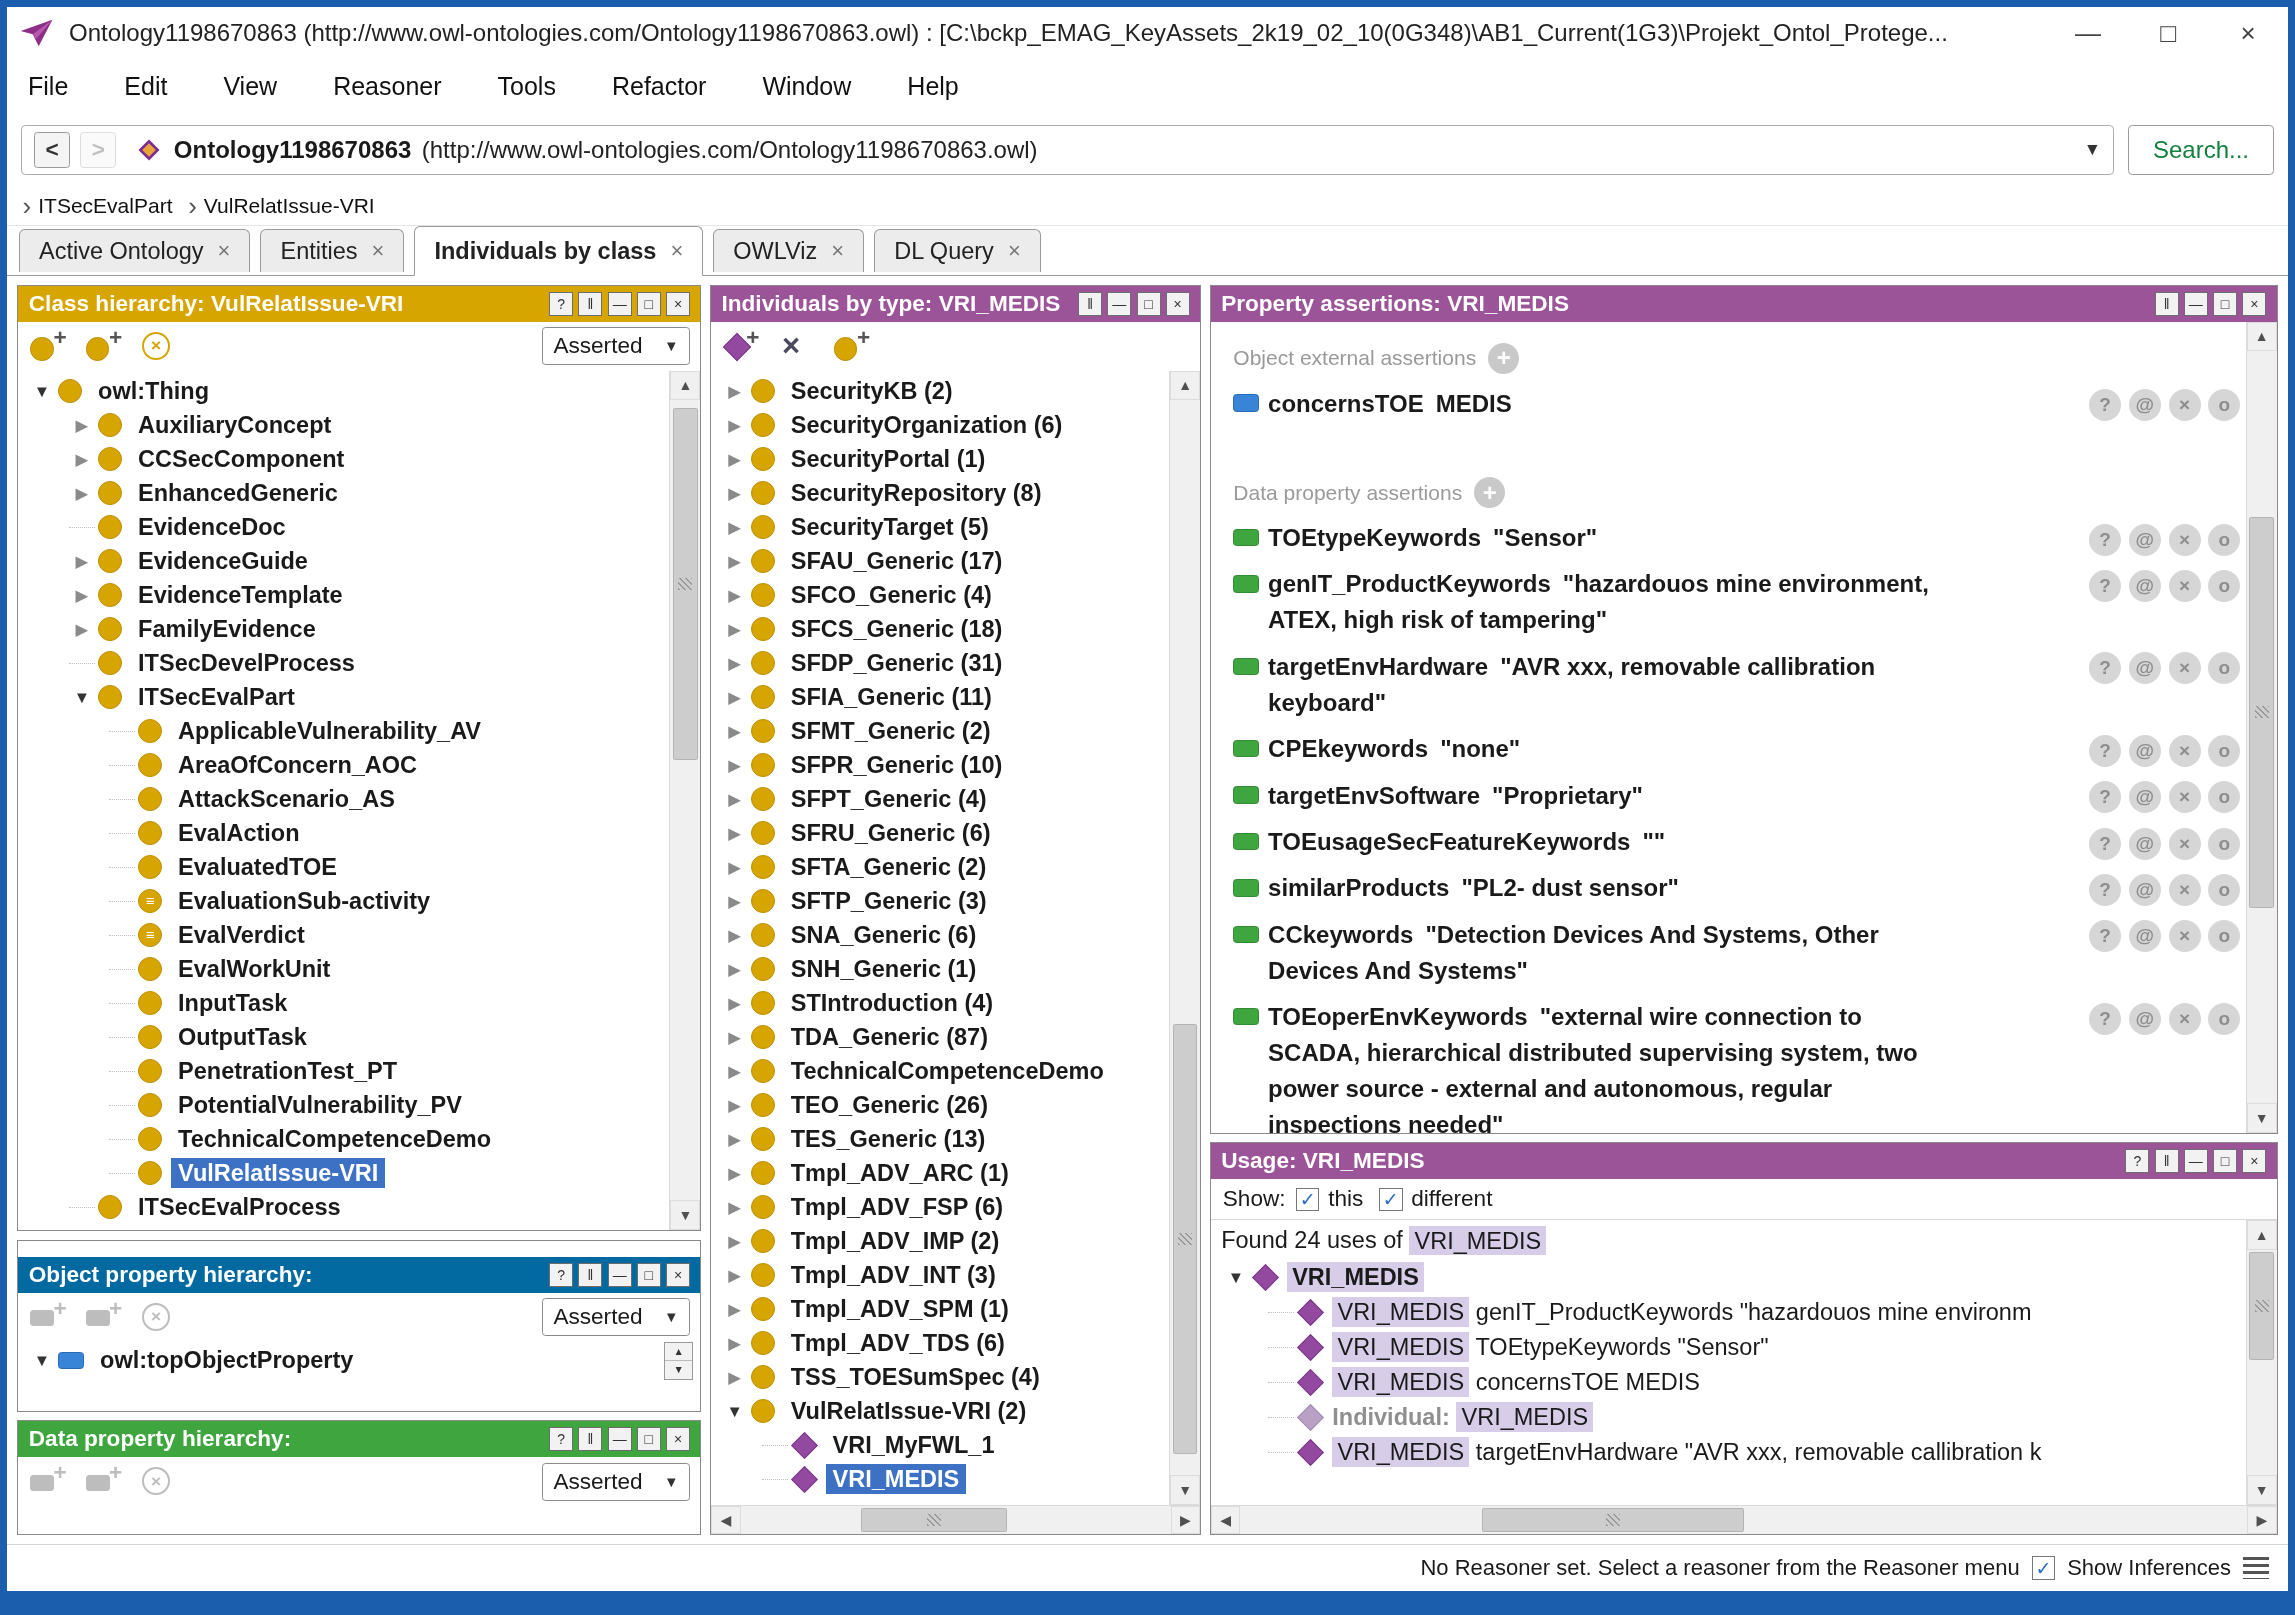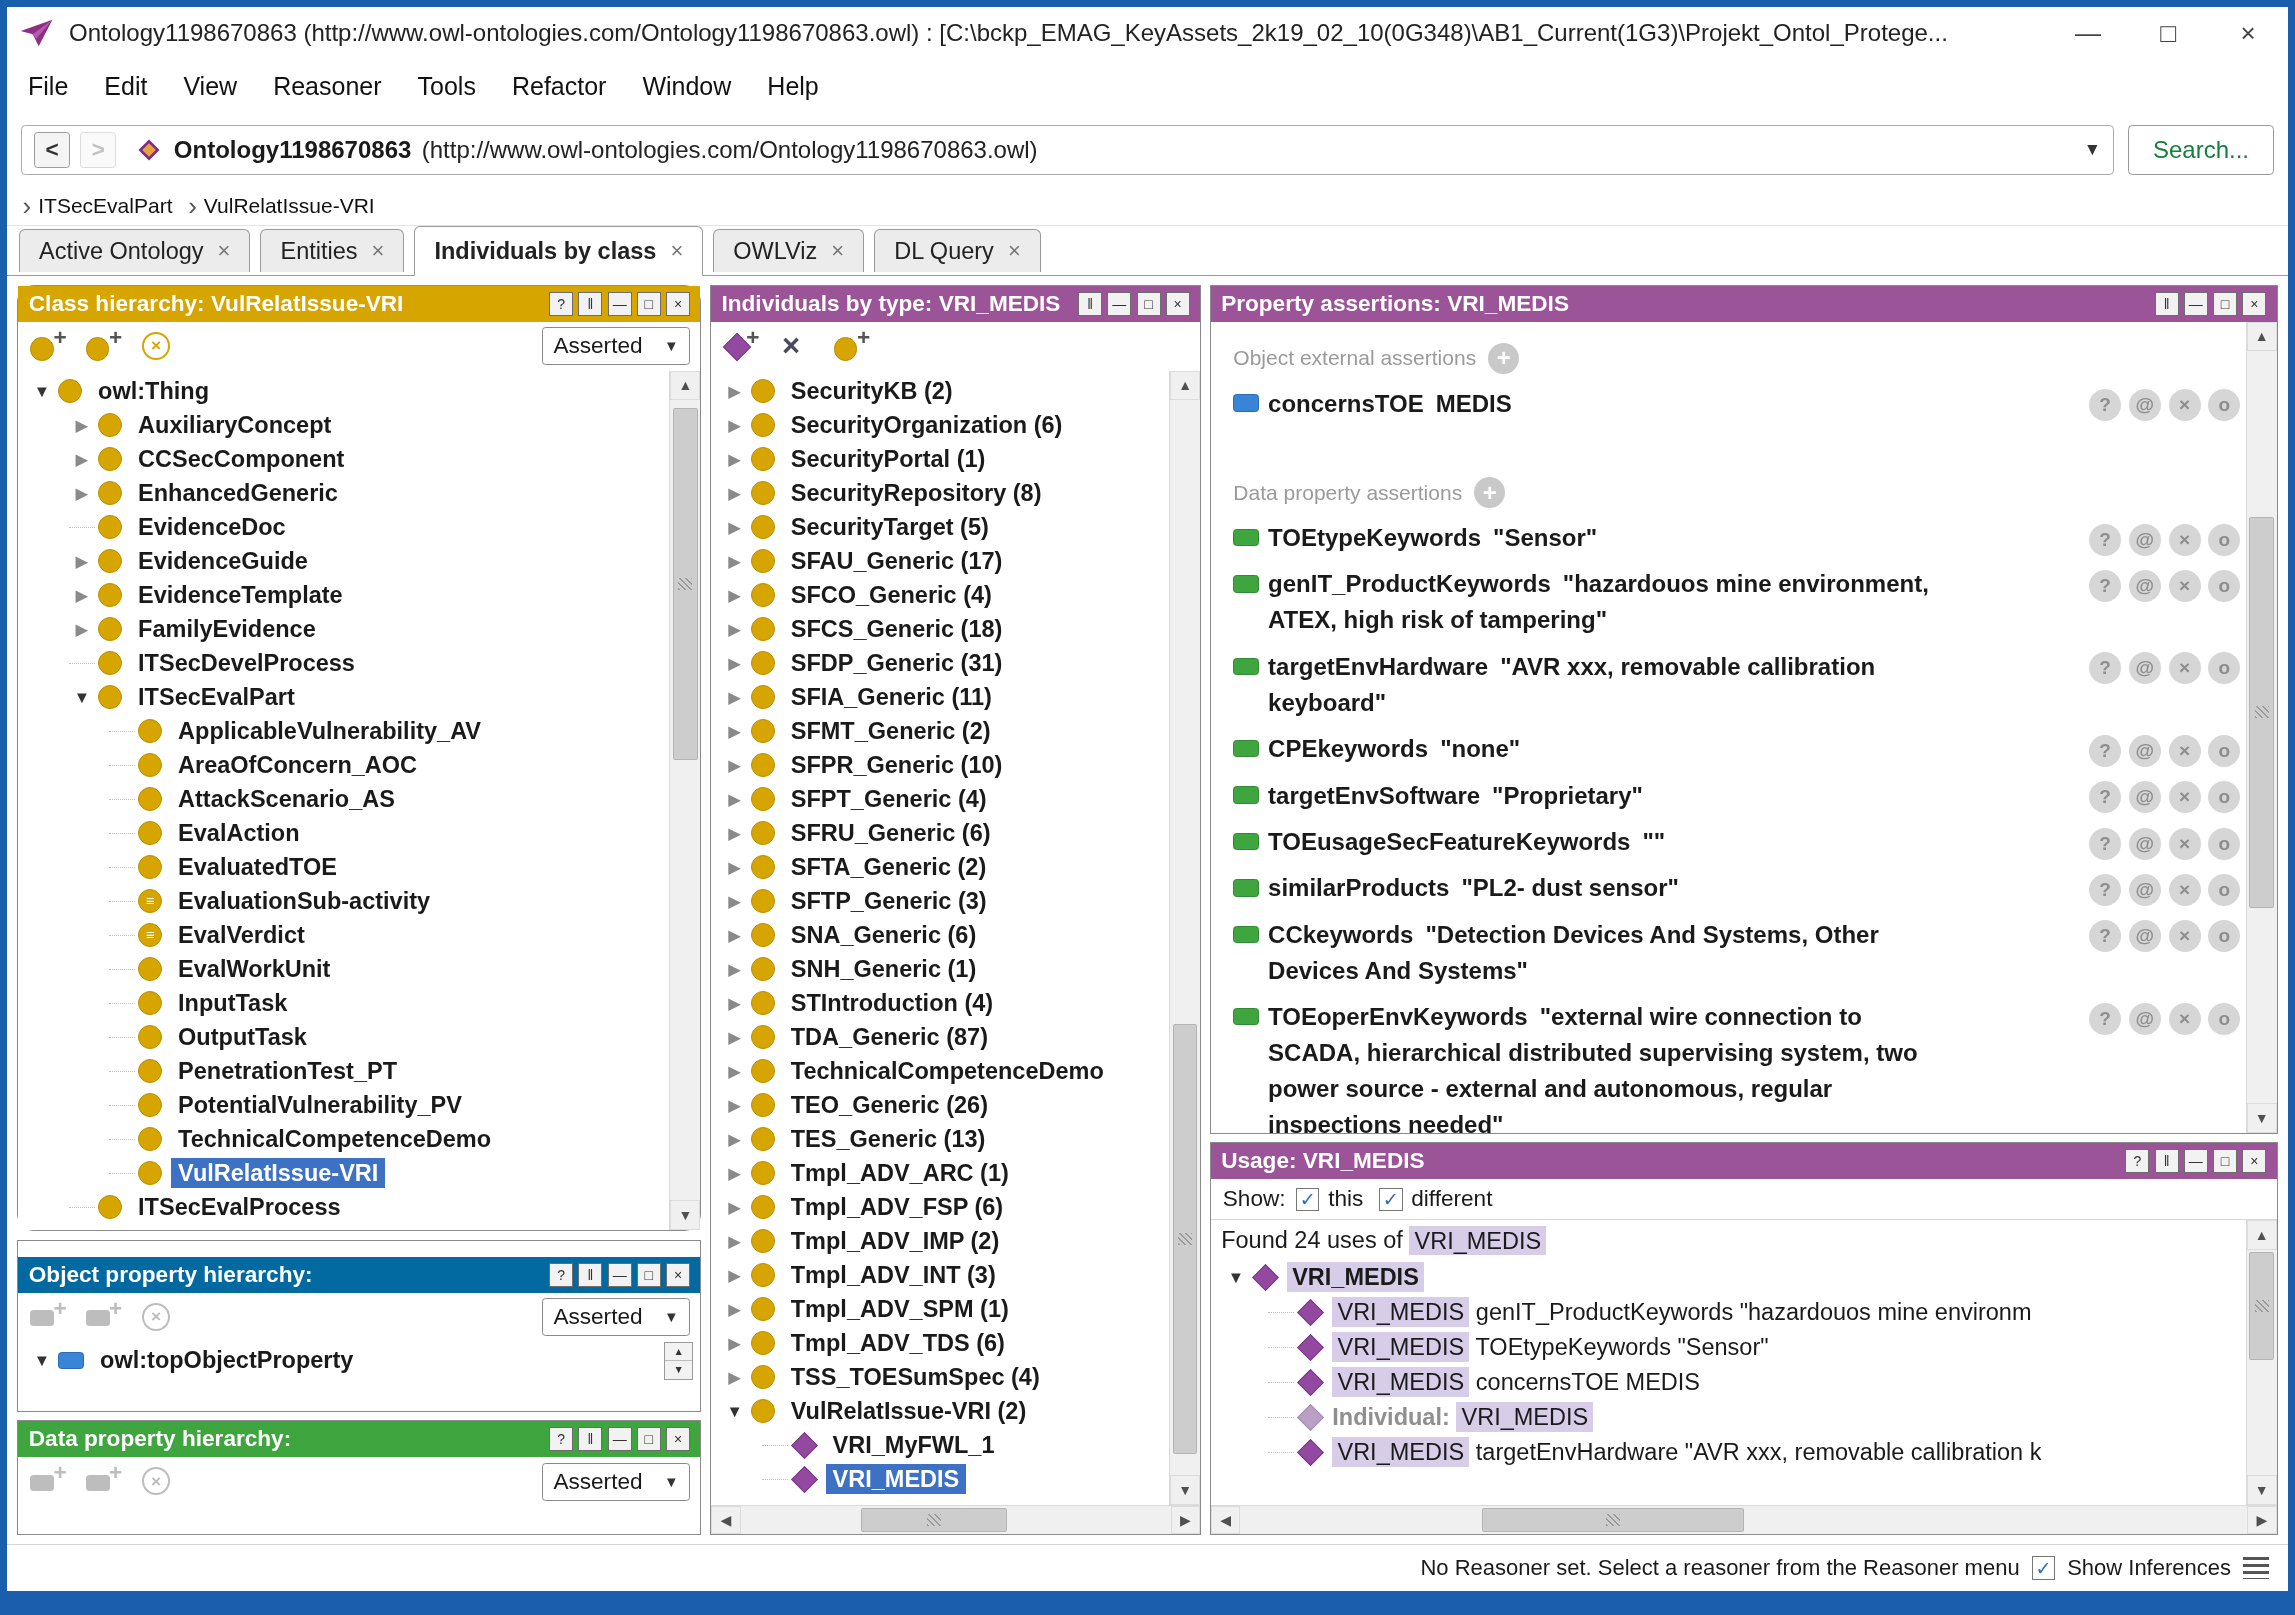--- a/index.html
+++ b/index.html
@@ -8,21 +8,21 @@
   .window{width:2295px;height:1615px;border:7.8px solid #1B5EAD;border-bottom-width:24px;background:#fff;display:flex;flex-direction:column;}
 
   
   .titlebar{height:52px;display:flex;align-items:center;padding:0 0 0 12px;background:#fff;flex:none;}
   .app-icon{flex:none;display:flex;align-items:center;}
   .title-text{font-size:24px;color:#222;margin-left:14px;flex:1;white-space:nowrap;overflow:hidden;}
   .win-controls{display:flex;flex:none;}
   .win-btn{width:80px;height:50px;display:flex;align-items:center;justify-content:center;font-size:26px;color:#444;}
 
   
-  .menubar{height:54px;display:flex;align-items:center;padding:0 21px;gap:36px;background:#fff;flex:none;}
+  .menubar{height:54px;display:flex;align-items:center;padding:0 21px;gap:56px;background:#fff;flex:none;}
   .menu-item{font-size:25px;color:#111;}
 
   
   .navbar{height:73px;display:flex;align-items:center;padding:0 14px;gap:14px;flex:none;}
   .nav-combo{flex:1;height:50px;border:1.7px solid #ABABAB;border-radius:4.3px;display:flex;align-items:center;padding:0 12px;gap:10.4px;background:#fff;min-width:0;}
   .nav-btn{width:36px;height:36px;border:1.7px solid #9a9a9a;border-radius:3.5px;background:#F4F4F4;font-size:22.6px;font-weight:bold;color:#333;display:flex;align-items:center;justify-content:center;flex:none;}
   .nav-btn.fwd{color:#c2c2c2;border-color:#ddd;background:#fafafa;}
   .onto-icon{flex:none;display:flex;align-items:center;margin-left:8.7px;}
   .onto-name{font-size:24px;font-weight:bold;white-space:nowrap;}
   .onto-iri{font-size:24px;color:#222;white-space:nowrap;overflow:hidden;flex:1;}
@@ -208,21 +208,21 @@
       <div class="tab">
         <span class="tab-label">DL Query</span>
         <span class="tab-close">×</span>
       </div>
     </div>
 
   <div class="main">
 
     <div class="col1">
 
-      <section class="panel" style="flex:1;border-radius:17px;">
+      <section class="panel" style="flex:1;">
         <div class="phead gold">
           <span>Class hierarchy: VulRelatIssue-VRI</span>
           <span class="sp"></span>
           <span style="display:flex">
               <span class="hbtn">?</span>
               <span class="hbtn">‖</span>
               <span class="hbtn">—</span>
               <span class="hbtn">□</span>
               <span class="hbtn">×</span>
             </span>

